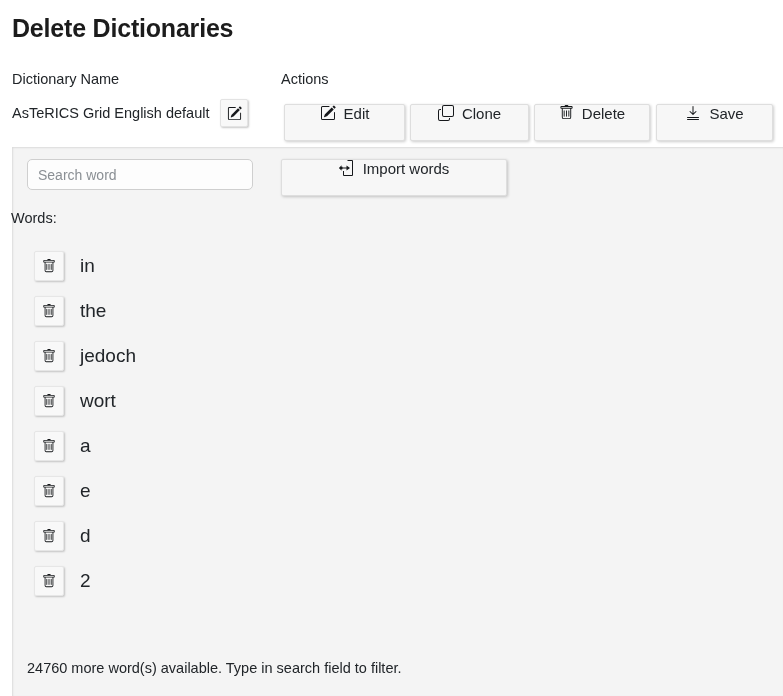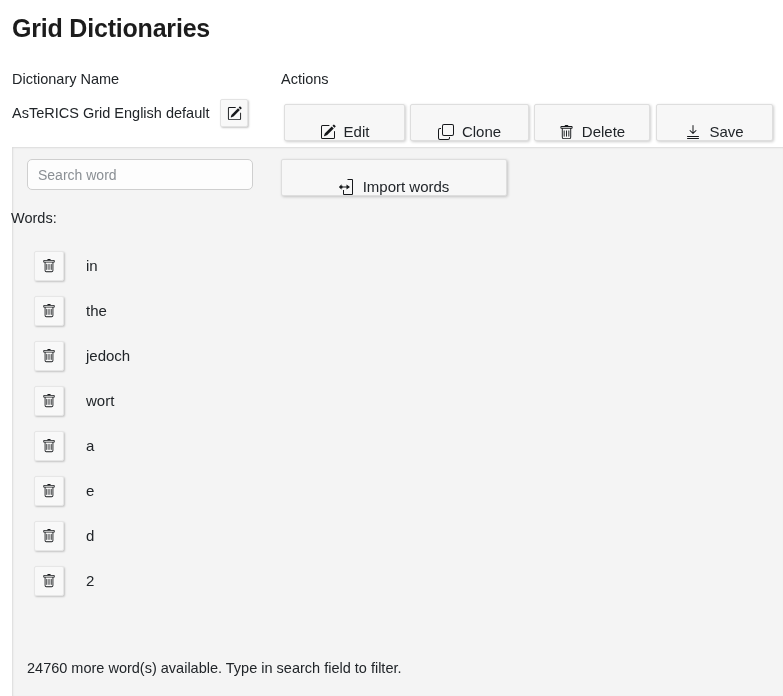--- a/index.html
+++ b/index.html
@@ -66,21 +66,21 @@
 
   
   .btn {
     position: absolute;
     height: 37px;
     background: #f7f7f7;
     border: 1px solid #dedede;
     border-radius: 2px;
     box-shadow: 1px 1px 3px rgba(0,0,0,0.20);
     display: flex;
-    align-items: flex-end;
+    align-items: flex-start;
     justify-content: center;
     gap: 8px;
     font-size: 15px;
     color: #212529;
     box-sizing: border-box;
     cursor: pointer;
     user-select: none;
   }
   .btn-edit   { left: 284px; top: 104px; width: 121px; }
   .btn-clone  { left: 410px; top: 104px; width: 119px; }
@@ -151,42 +151,42 @@
     border-radius: 2px;
     box-shadow: 1px 1px 2px rgba(0,0,0,0.20);
     display: flex;
     align-items: center;
     justify-content: center;
     box-sizing: border-box;
     cursor: pointer;
     flex: none;
   }
   .word-text {
-    margin-left: 22px;
-    font-size: 15px;
+    margin-left: 16px;
+    font-size: 19px;
     color: #212529;
     line-height: 18px;
   }
 
   
   .more-note {
     position: absolute;
     left: 27px;
     top: 659px;
     font-size: 14.5px;
     color: #212529;
     line-height: 18px;
   }
 
   svg { display: block; }
 </style>
 </head>
 <body>
 
-<div class="page-title">Grid Dictionaries</div>
+<div class="page-title">Delete Dictionaries</div>
 
 <div class="col-head col-head-name">Dictionary Name</div>
 <div class="col-head col-head-actions">Actions</div>
 
 <div class="dict-name">AsTeRICS Grid English default</div>
 <div class="icon-btn-square">
   <span>
     <svg width="15" height="15" viewBox="0 0 16 16" fill="#16181b">
       <path d="M15.502 1.94a.5.5 0 0 1 0 .706L14.459 3.69l-2-2L13.502.646a.5.5 0 0 1 .707 0l1.293 1.293zm-1.75 2.456-2-2L4.939 9.21a.5.5 0 0 0-.121.196l-.805 2.414a.25.25 0 0 0 .316.316l2.414-.805a.5.5 0 0 0 .196-.12l6.813-6.814z"></path>
       <path d="M1 13.5A1.5 1.5 0 0 0 2.5 15h11a1.5 1.5 0 0 0 1.5-1.5v-6a.5.5 0 0 0-1 0v6a.5.5 0 0 1-.5.5h-11a.5.5 0 0 1-.5-.5v-11a.5.5 0 0 1 .5-.5H9a.5.5 0 0 0 0-1H2.5A1.5 1.5 0 0 0 1 2.5z"></path>

